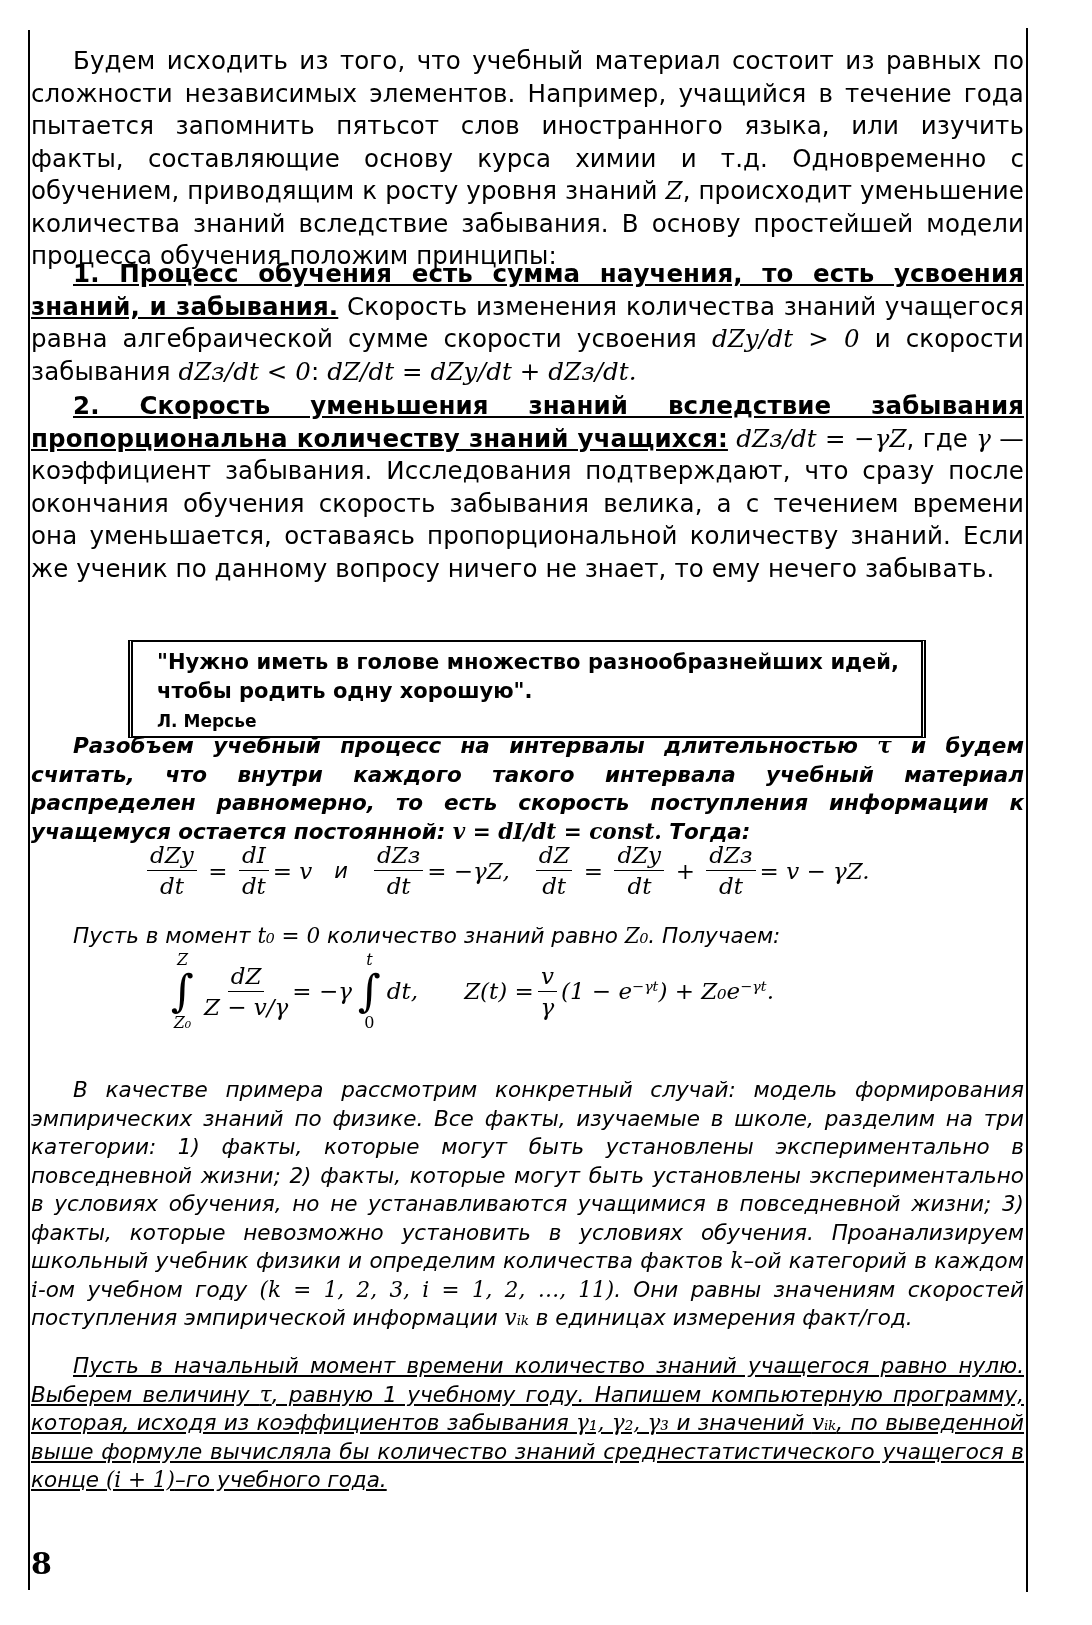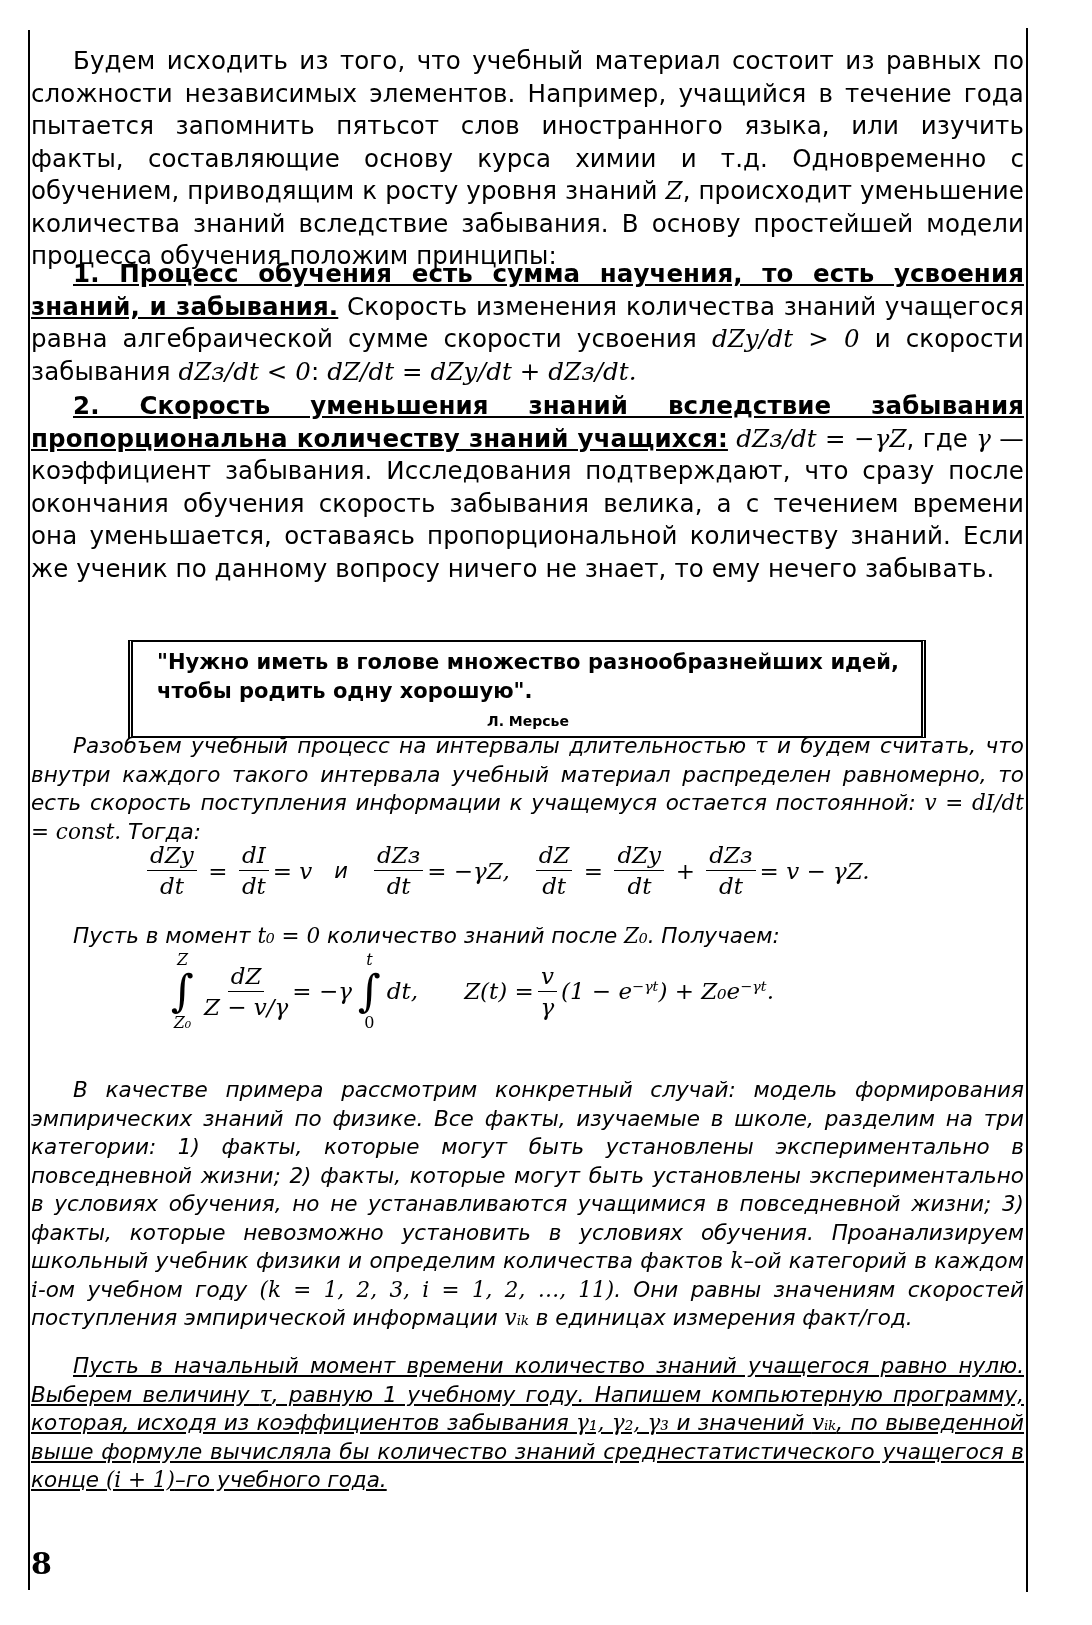--- a/index.html
+++ b/index.html
@@ -14,23 +14,23 @@
   .m { font-family:"DejaVu Serif", serif; font-style:italic; }
   .mu { font-family:"DejaVu Serif", serif; font-style:normal; }
   .sec1 { position:absolute; top:15px; }
   .sec2 { position:absolute; top:228px; }
   .sec3 { position:absolute; top:360px; }
   .quote { position:absolute; left:97px; top:610px; width:798px; height:98px;
            border-top:2px solid #000; border-bottom:2px solid #000;
            border-left:5px double #000; border-right:5px double #000; box-sizing:border-box;
            padding:6px 22px 0 24px; }
   .quote .q { font-size:21px; line-height:29px; font-weight:bold; text-align:justify; }
-  .quote .a { font-size:14px; font-weight:bold; text-align:center; line-height:30px; }
+  .quote .a { font-size:17px; font-weight:bold; text-align:left; line-height:30px; }
   .it { font-size:21.5px; line-height:28.5px; font-style:italic; text-align:justify; margin:0; }
-  .sec4 { position:absolute; top:702px; }
+  .sec4 { position:absolute; top:702px;font-weight:bold; }
   .eq { position:absolute; font-family:"DejaVu Serif", serif; font-size:23px; }
   .frac { display:inline-flex; flex-direction:column; align-items:center; vertical-align:middle; margin:0 4px; }
   .frac .n { padding:0 3px 2px; border-bottom:1.5px solid #000; font-style:italic; }
   .frac .d { padding-top:2px; font-style:italic; }
   .row { display:flex; align-items:center; white-space:nowrap;text-align:center; }
   .sec5 { position:absolute; top:892px; }
   .sec6 { position:absolute; top:1046px; }
   .sec7 { position:absolute; top:1322px;text-decoration:underline; }
   .pagenum { position:absolute; left:31px; top:1546px; font-family:"DejaVu Serif", serif; font-weight:bold; font-size:30px; }
   .int { font-size:44px; font-style:normal; line-height:1; }
@@ -84,21 +84,21 @@
         <span class="d">dt</span>
       </span>
     <span>&nbsp;+&nbsp;</span>
     <span class="frac">
         <span class="n">dZз</span>
         <span class="d">dt</span>
       </span>
     <span class="m">= v − γZ.</span>
   </div>
 
-  <p class="it ind sec5"><span>Пусть в момент </span><span class="m">t₀ = 0</span><span> количество знаний после </span><span class="m">Z₀</span><span>. Получаем:</span></p>
+  <p class="it ind sec5"><span>Пусть в момент </span><span class="m">t₀ = 0</span><span> количество знаний равно </span><span class="m">Z₀</span><span>. Получаем:</span></p>
 
   <div class="eq row" style="left:140px; top:920px;">
     <span style="display:inline-flex;flex-direction:column;align-items:center;margin-right:6px;">
       <span class="m" style="font-size:16px;">Z</span>
       <span class="int">∫</span>
       <span class="m" style="font-size:16px;">Z₀</span>
     </span>
     <span class="frac">
         <span class="n">dZ</span>
         <span class="d">Z − v/γ</span>

